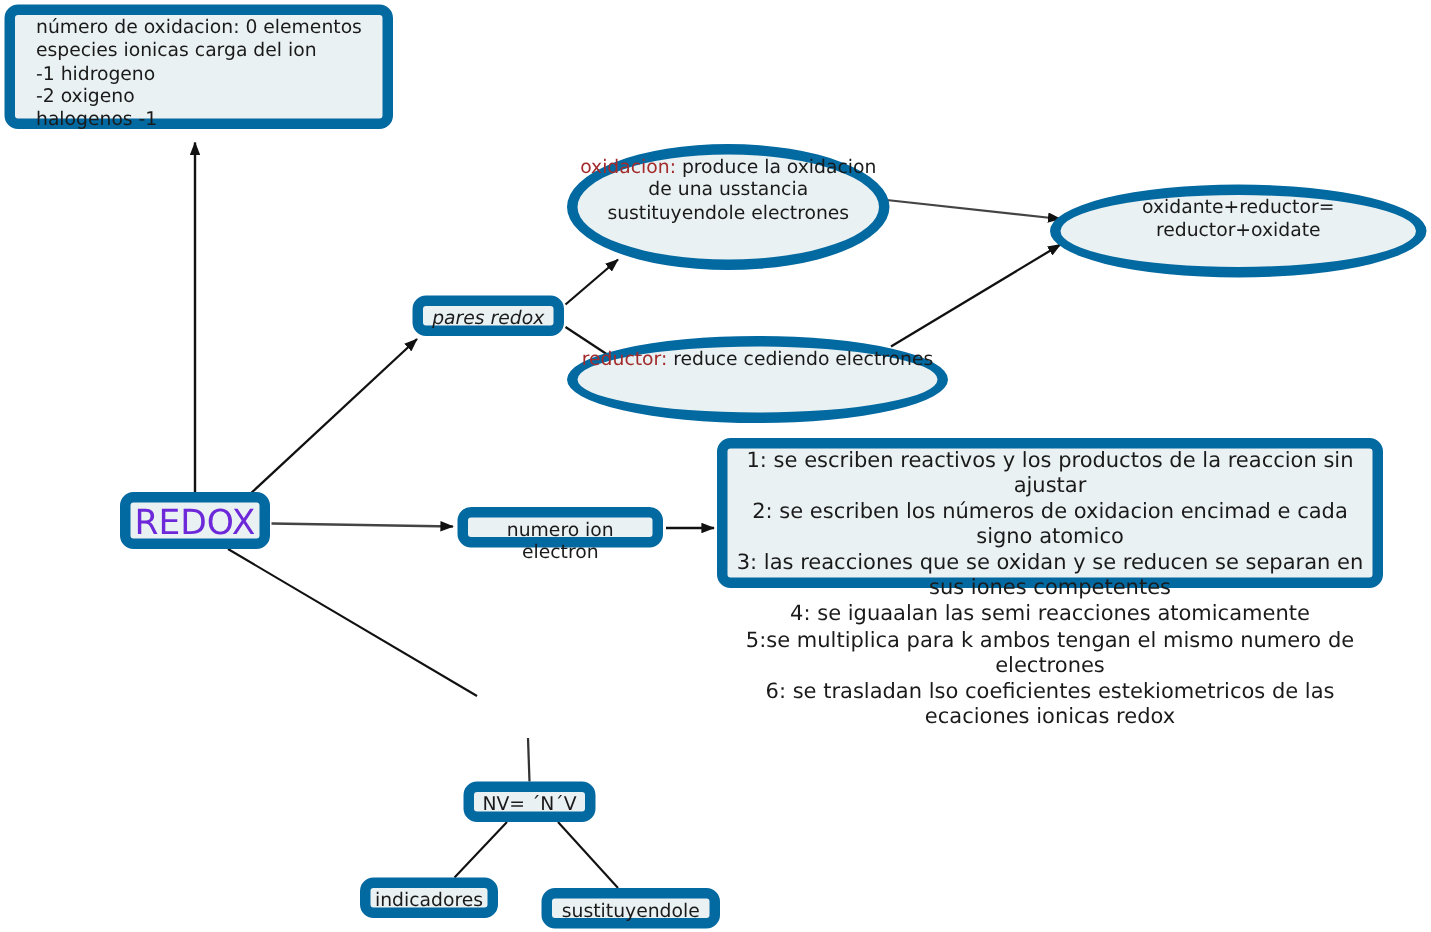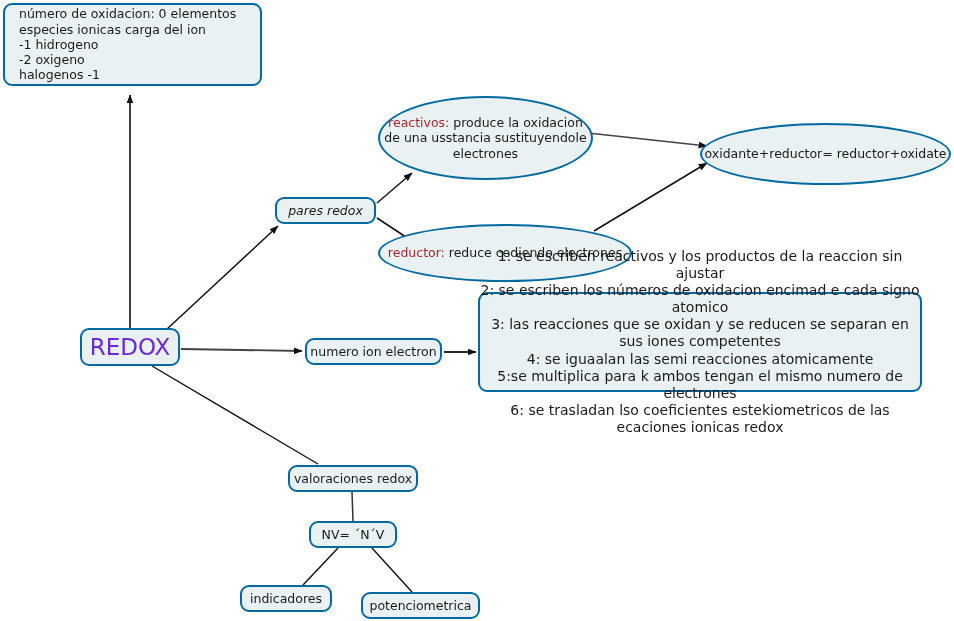--- a/index.html
+++ b/index.html
@@ -21,24 +21,24 @@
     position: absolute;
     left: 0;
     top: 0;
     width: 954px;
     height: 621px;
   }
   .node {
     position: absolute;
     box-sizing: border-box;
     background: #eaf1f3;
-    border: 2px solid #0369a1;
+    border: 7px solid #0369a1;
     color: #1a1a1a;
     display: flex;
-    align-items: center;
+    align-items: flex-start;
     justify-content: center;
     text-align: center;
     line-height: 1.22;
     z-index: 2;
   }
   .node.box {
     border-radius: 9px;
   }
   .node.ellipse {
     border-radius: 50%;
@@ -152,21 +152,21 @@
 
   <div class="node box" id="node-redox">
     <span class="txt">REDOX</span>
   </div>
 
   <div class="node box" id="node-pares-redox">
     <span class="txt">pares redox</span>
   </div>
 
   <div class="node ellipse" id="node-oxidante">
-    <span class="txt"><span class="kw">reactivos:</span><span> produce la oxidacion de una usstancia sustituyendole electrones</span></span>
+    <span class="txt"><span class="kw">oxidacion:</span><span> produce la oxidacion de una usstancia sustituyendole electrones</span></span>
   </div>
 
   <div class="node ellipse" id="node-reductor">
     <span class="txt"><span class="kw">reductor:</span><span> reduce cediendo electrones</span></span>
   </div>
 
   <div class="node ellipse" id="node-ecuacion">
     <span class="txt">oxidante+reductor= reductor+oxidate</span>
   </div>
 
@@ -176,29 +176,26 @@
 
   <div class="node box" id="node-pasos">
     <span class="txt">1: se escriben reactivos y los productos de la reaccion sin ajustar
 2: se escriben los números de oxidacion encimad e cada signo atomico
 3: las reacciones que se oxidan y se reducen se separan en sus iones competentes
 4: se iguaalan las semi reacciones atomicamente
 5:se multiplica para k ambos tengan el mismo numero de electrones
 6: se trasladan lso coeficientes estekiometricos de las ecaciones ionicas redox</span>
   </div>
 
-  <div class="node box" id="node-valoraciones">
-    <span class="txt">valoraciones redox</span>
-  </div>
 
   <div class="node box" id="node-indicadores">
     <span class="txt">indicadores</span>
   </div>
 
   <div class="node box" id="node-nv">
     <span class="txt">NV= ´N´V</span>
   </div>
 
   <div class="node box" id="node-potenciometrica">
-    <span class="txt">potenciometrica</span>
+    <span class="txt">sustituyendole</span>
   </div>
 
 </div>
 
 </body></html>

